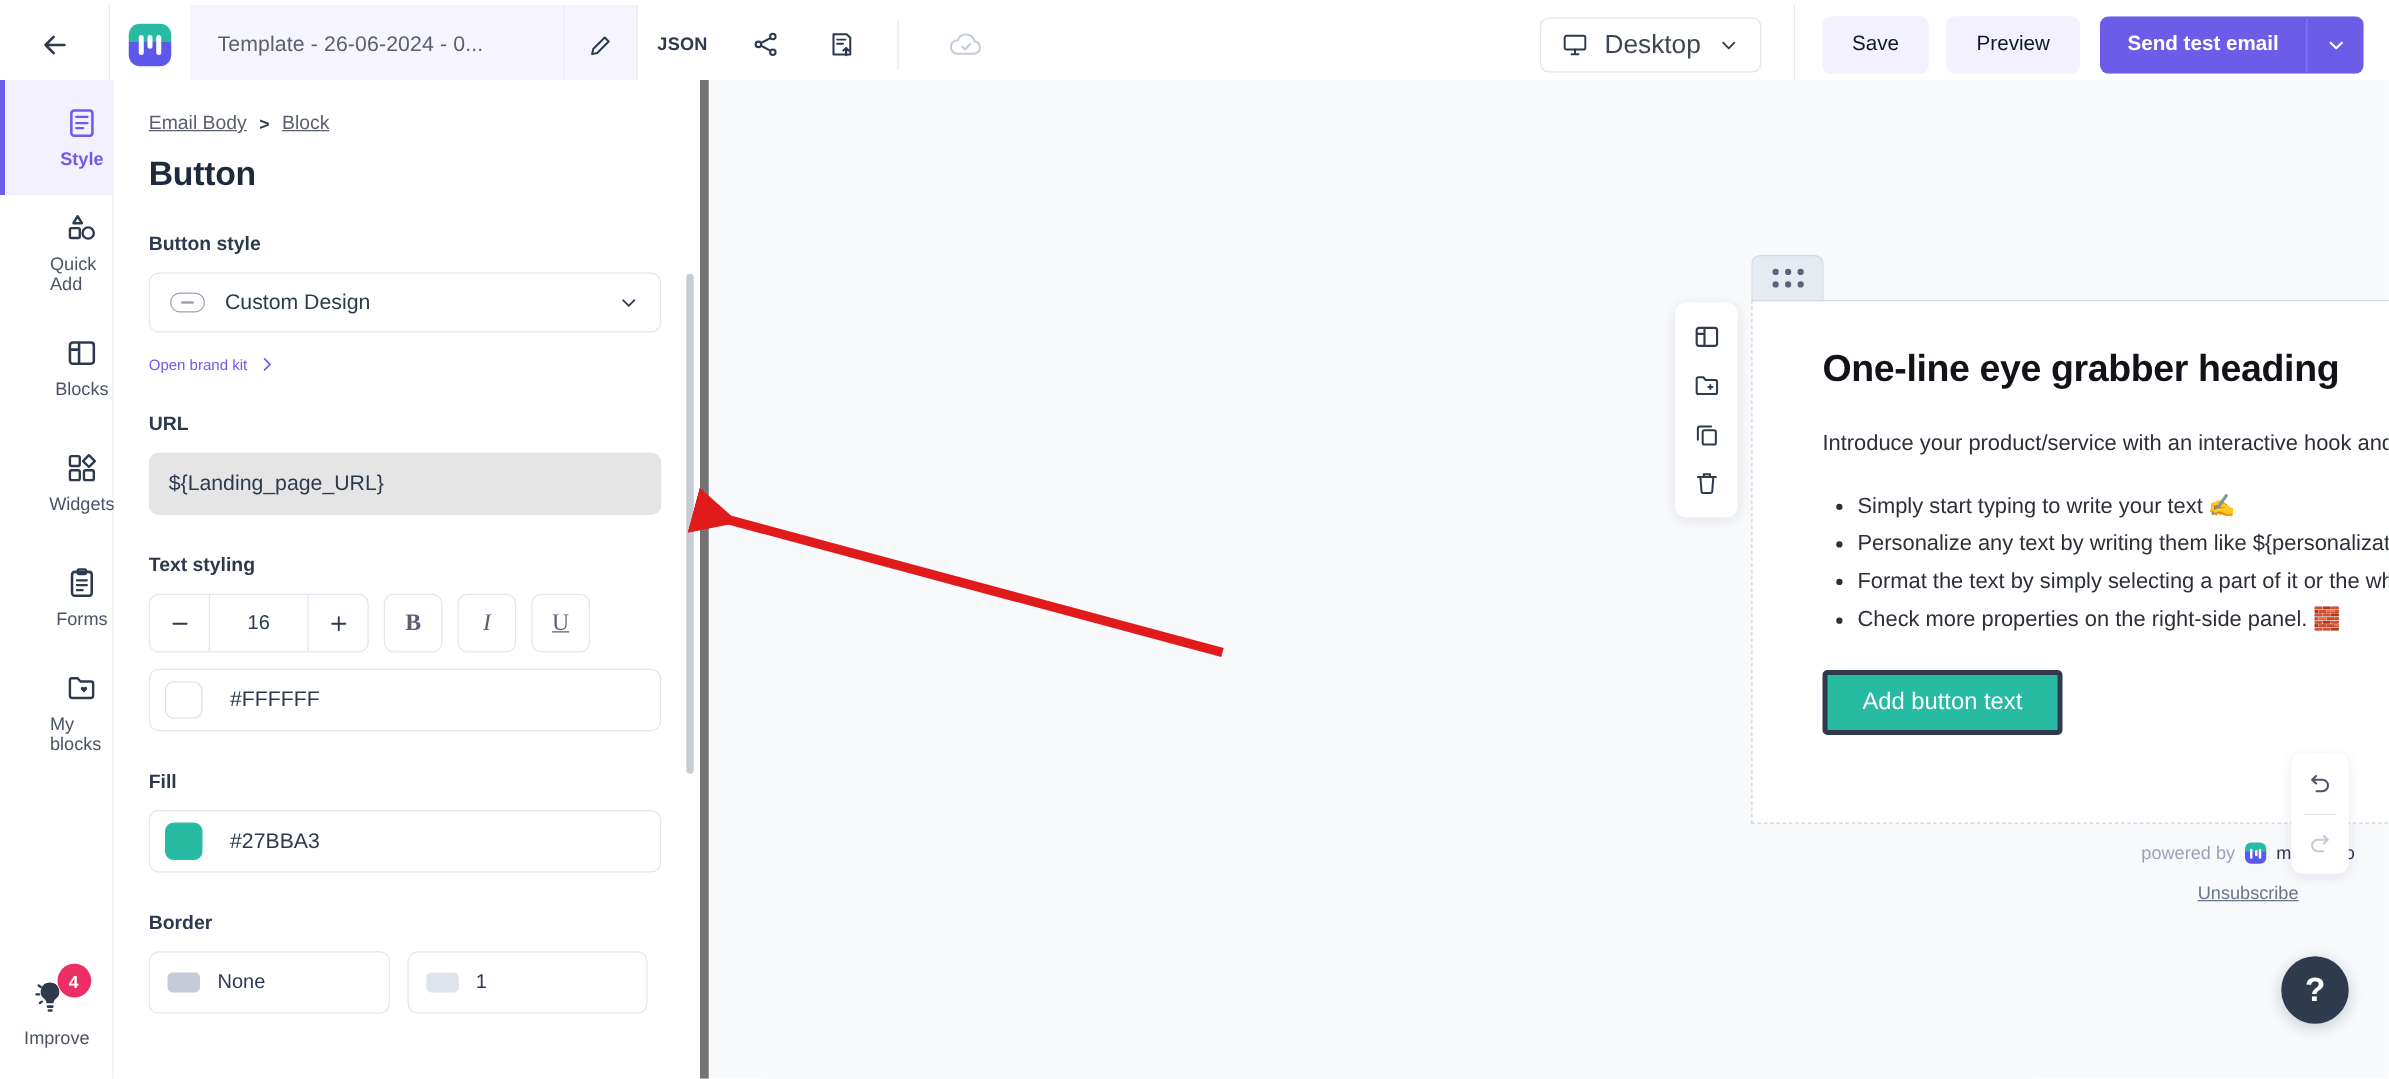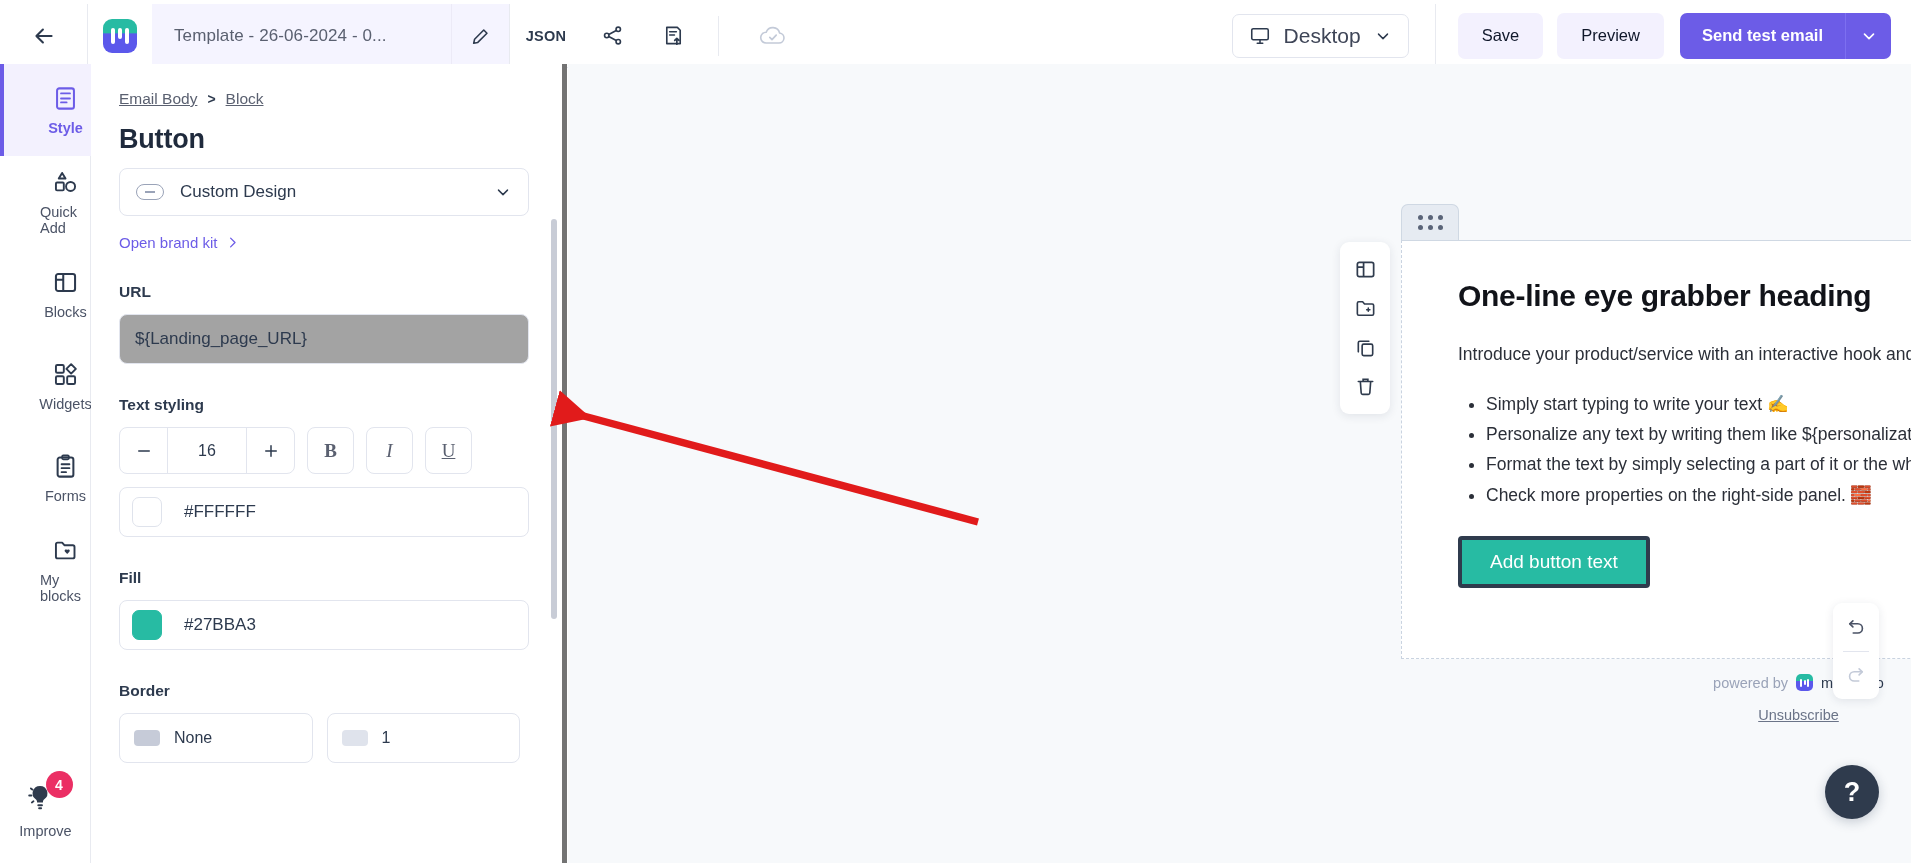--- a/index.html
+++ b/index.html
@@ -120,21 +120,21 @@
   .badge {
     position:absolute; right:-6px; top:-9px;
     min-width:27px; height:27px; border-radius:14px;
     background:#eb2f64; color:#fff; font-size:14px; font-weight:700;
     display:flex; align-items:center; justify-content:center; padding:0 6px;
   }
 
   
   .panel {
     position:absolute; top:64px; left:91px; width:476px; height:799px;
-    background:#ffffff; border-right:5px solid #737373; overflow:hidden;
+    background:#ffffff; border-right:7px solid #737373; overflow:hidden;
   }
   .panel-inner { padding: 26px 42px 0 28px; }
   .breadcrumb { display:flex; align-items:center; gap:10px; font-size:15.5px; }
   .bc-link { color:#5a6070; text-decoration:underline; cursor:pointer; }
   .bc-sep { color:#2d3a4e; font-weight:700; font-size:14px; }
   .panel-title { margin-top:16px; font-size:27px; font-weight:700; color:#1f2a3c; letter-spacing:-.2px; }
 
   .field-label { margin-top:32px; font-size:15.5px; font-weight:700; color:#2d3a4e; }
   .select-box {
     margin-top:13px; height:48px; width:410px;
@@ -142,26 +142,26 @@
     display:flex; align-items:center; padding:0 16px; gap:16px; cursor:pointer; background:#fff;
   }
   .select-val { font-size:17px; color:#2d3a4e; flex:1; }
   .pill-ico {
     width:28px; height:16px; border:1.6px solid #9aa3b8; border-radius:9px;
     display:flex; align-items:center; justify-content:center;
   }
   .pill-ico i { display:block; width:10px; height:1.6px; background:#9aa3b8; }
 
   .link-row { margin-top:18px; display:flex; align-items:center; gap:8px; cursor:pointer; }
-  .link-txt { color:#6c5ce7; font-size:15px; }
+  .link-txt { color:#6c5ce7; font-size:12px; }
 
   .text-input {
     margin-top:13px; height:50px; width:410px;
     border:1px solid #e2e5ee; border-radius:8px;
-    display:flex; align-items:center; padding:0 15px; background:#a3a3a3;
+    display:flex; align-items:center; padding:0 15px; background:#e5e5e5;
     font-size:17px; color:#2d3a4e; cursor:text;
   }
 
   .style-row { margin-top:13px; display:flex; align-items:center; gap:12px; }
   .stepper {
     display:flex; align-items:center; height:47px;
     border:1px solid #e2e5ee; border-radius:8px; overflow:hidden; background:#fff;
   }
   .step-btn { width:48px; height:45px; display:flex; align-items:center; justify-content:center; cursor:pointer; }
   .step-btn.minus { border-right:1px solid #e2e5ee; }
@@ -435,20 +435,21 @@
     <div class="panel-inner">
 
       <div class="breadcrumb">
         <span class="bc-link">Email Body</span>
         <span class="bc-sep">&gt;</span>
         <span class="bc-link">Block</span>
       </div>
 
       <div class="panel-title">Button</div>
 
+      <div class="field-label">Button style</div>
       <div class="select-box">
         <span class="pill-ico">
             <i></i>
           </span>
         <span class="select-val">Custom Design</span>
         <svg width="18" height="18" viewBox="0 0 24 24" fill="none">
           <path d="M6 9.5l6 6 6-6" stroke="#2d3a4e" stroke-width="1.9" stroke-linecap="round" stroke-linejoin="round"></path>
         </svg>
       </div>
 

